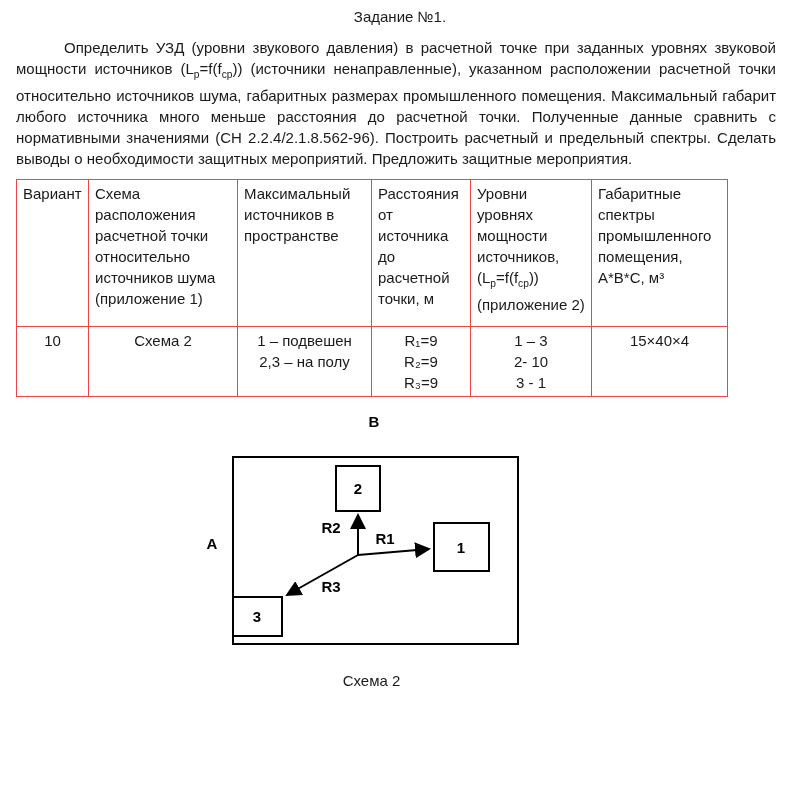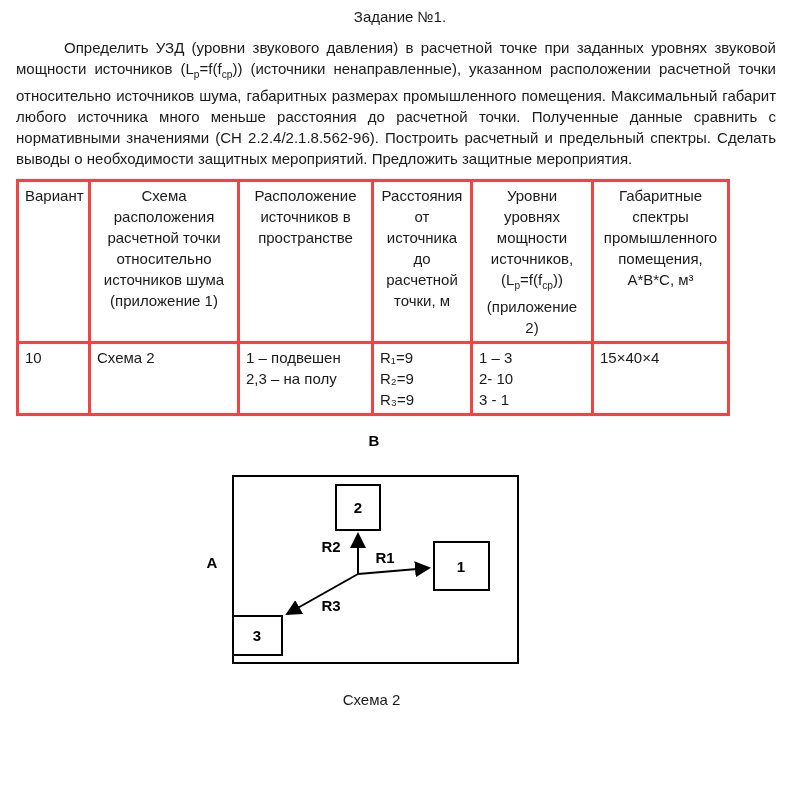--- a/index.html
+++ b/index.html
@@ -31,29 +31,29 @@
   }
   sub { font-size: 0.68em; }
   table.task-table {
     border-collapse: collapse;
     table-layout: fixed;
     width: 711px;
     margin-top: 10px;
     font-size: 15px;
   }
   table.task-table th, table.task-table td {
-    border: 3px solid #ef4444;
+    border: 1px solid #ef4444;
     vertical-align: top;
     padding: 3px 6px;
     line-height: 21px;
     font-weight: normal;
   }
-  table.task-table th { text-align: center; height: 140px; }
+  table.task-table th { text-align: left; height: 140px; }
   table.task-table th.left { text-align: left; }
-  table.task-table td { text-align: left; height: 62px; }
+  table.task-table td { text-align: center; height: 62px; }
   .pre { white-space: pre-line; }
   .diagram-wrap {
     margin-top: 14px;
   }
   svg text {
     font-family: "Liberation Sans", sans-serif;
     font-size: 15px;
     font-weight: bold;
     fill: #000;
   }
@@ -80,21 +80,21 @@
       <col style="width:149px">
       <col style="width:134px">
       <col style="width:99px">
       <col style="width:121px">
       <col style="width:136px">
     </colgroup>
     <thead>
       <tr>
         <th class="left">Вариант</th>
         <th>Схема расположения расчетной точки относительно источников шума (приложение 1)</th>
-        <th>Расположение источников в пространстве</th>
+        <th>Максимальный источников в пространстве</th>
         <th>Расстояния от источника до расчетной точки, м</th>
         <th><span>Уровни уровнях мощности источников, (L</span><sub>p</sub><span>=f(f</span><sub>ср</sub><span>)) (приложение 2)</span></th>
         <th>Габаритные спектры промышленного помещения, A*B*C, м³</th>
       </tr>
     </thead>
     <tbody>
       <tr>
         <td>10</td>
         <td>Схема 2</td>
         <td class="pre">1 – подвешен

